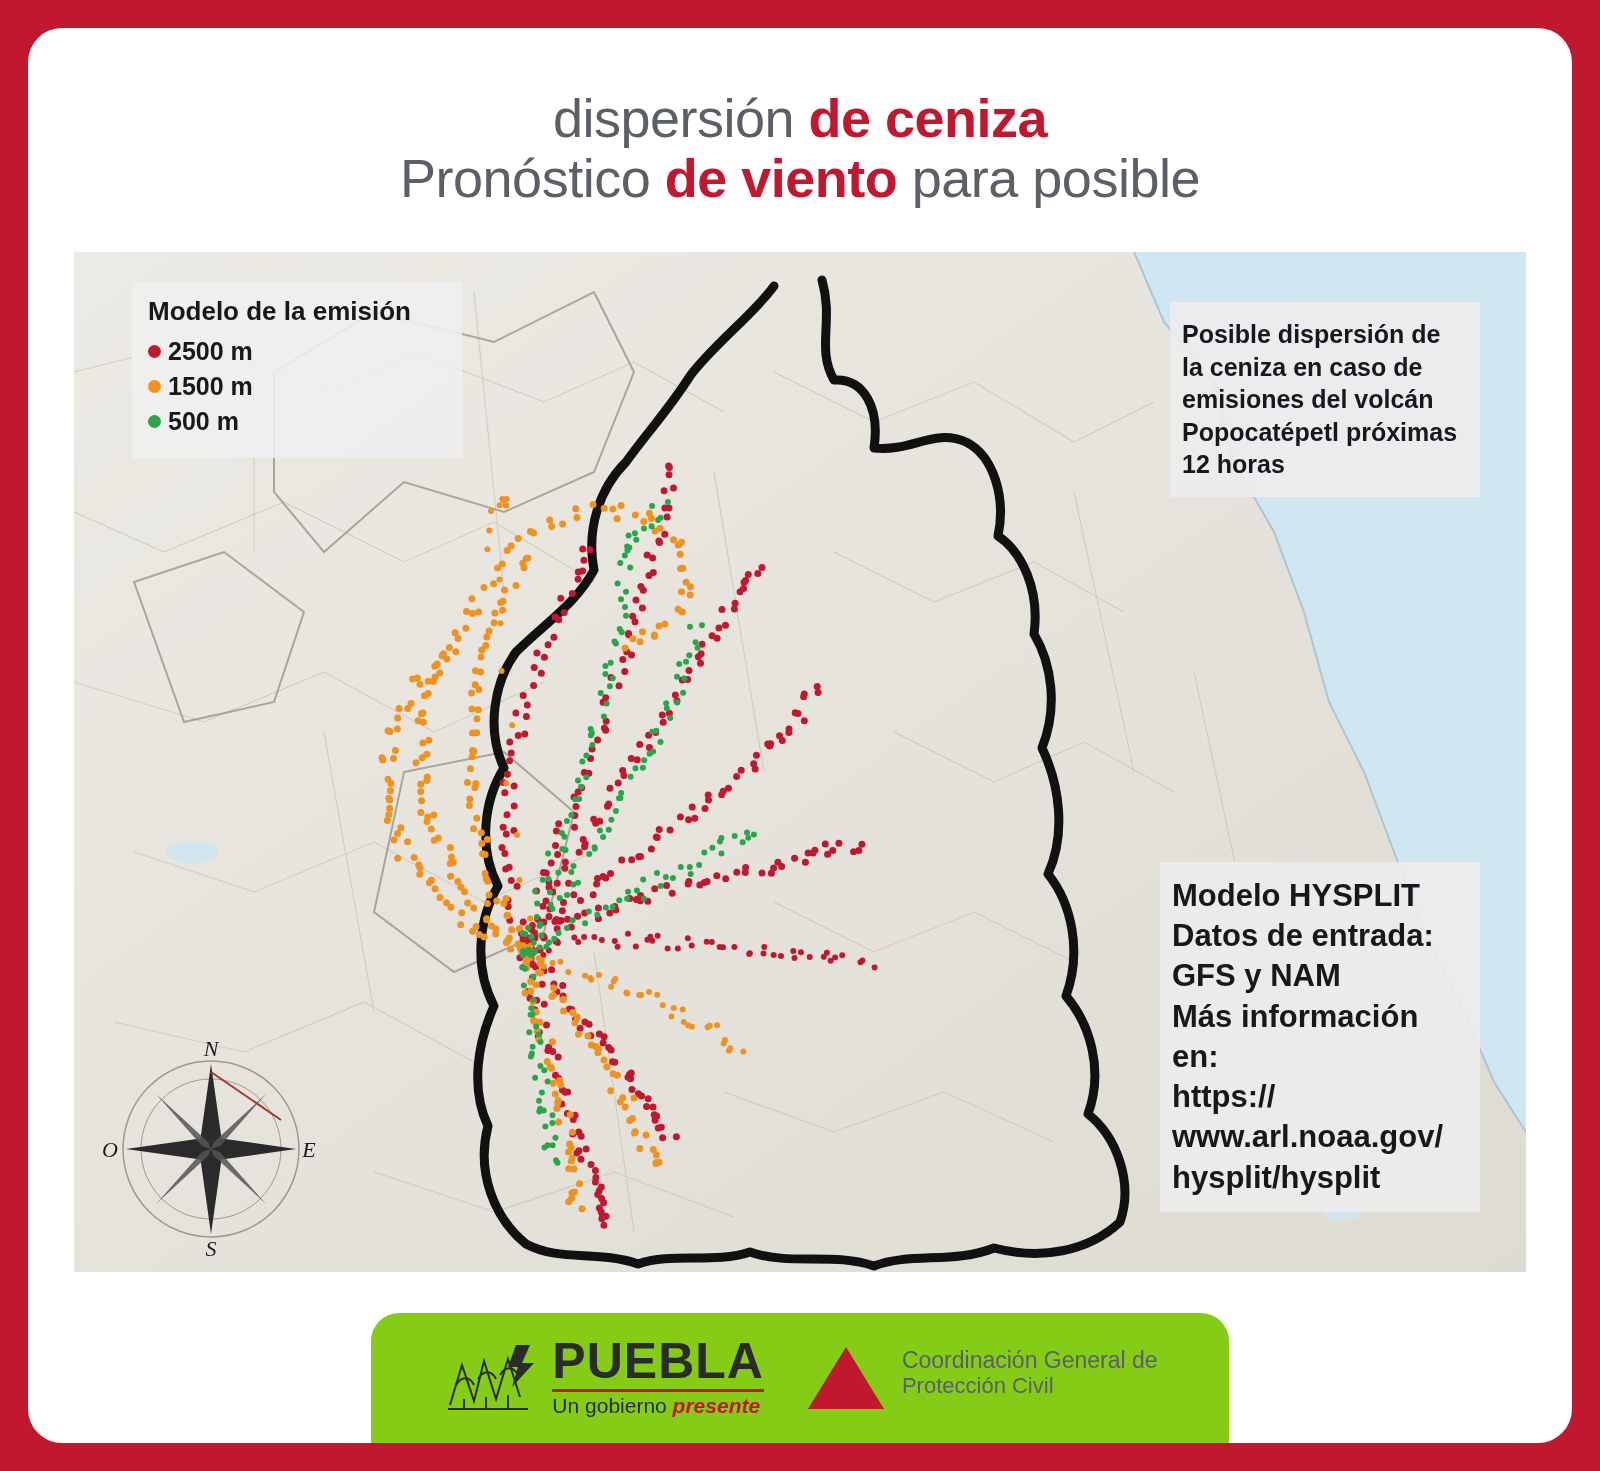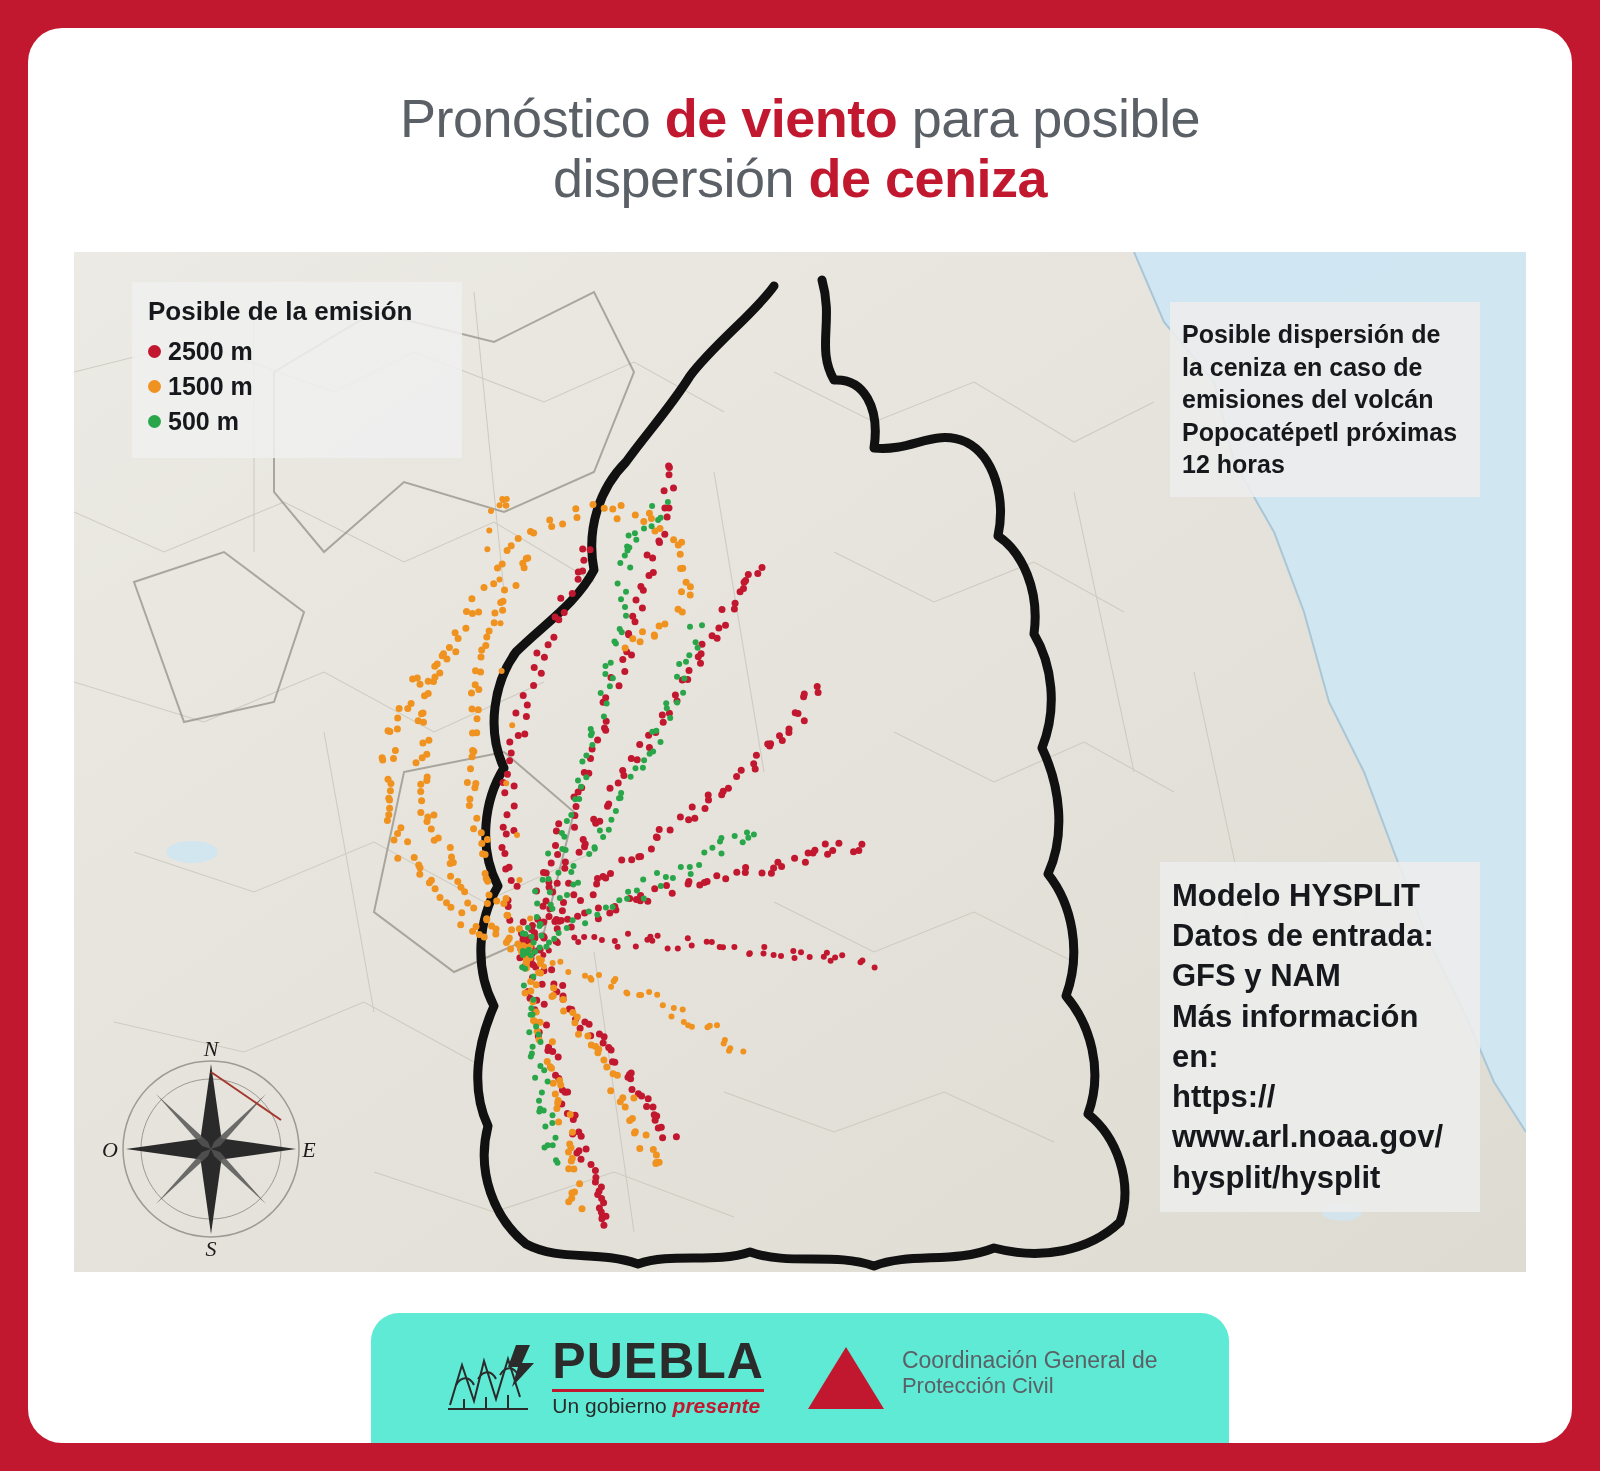--- a/index.html
+++ b/index.html
@@ -135,21 +135,21 @@
     width: 230px;
     height: 240px;
   }
   
   .footer {
     position: absolute;
     left: 343px;
     bottom: 0;
     width: 858px;
     height: 130px;
-    background: #5eead4;
+    background: #84cc16;
     border-top-left-radius: 28px;
     border-top-right-radius: 28px;
     display: flex;
     align-items: center;
     justify-content: center;
     gap: 44px;
   }
   .footer-strip {
     position: absolute;
     left: 28px;
@@ -219,24 +219,24 @@
 </head>
 <body>
 
 <div class="poster">
   <div class="footer-strip"></div>
 
   <div class="card">
 
     <div class="title-wrap">
       <div class="title-line">
-        <span class="light">Pronóstico </span><span class="accent">de viento</span><span class="light"> para posible</span>
+        <span class="light">dispersión </span><span class="accent">de ceniza</span>
       </div>
       <div class="title-line">
-        <span class="light">dispersión </span><span class="accent">de ceniza</span>
+        <span class="light">Pronóstico </span><span class="accent">de viento</span><span class="light"> para posible</span>
       </div>
     </div>
 
     <div class="map">
       <svg class="basemap" width="1452" height="1020" viewBox="0 0 1452 1020" xmlns="http://www.w3.org/2000/svg">
         <defs>
           <linearGradient id="terr" x1="0" y1="0" x2="1" y2="1">
             <stop offset="0%" stop-color="#eceae4"></stop>
             <stop offset="55%" stop-color="#e4e2da"></stop>
             <stop offset="100%" stop-color="#dedbd2"></stop>
@@ -1237,21 +1237,21 @@
             <circle cx="570.0" cy="276.5" r="3.0" fill="#2aa64a"></circle>
             <circle cx="577.6" cy="274.2" r="3.0" fill="#2aa64a"></circle>
             <circle cx="584.1" cy="267.9" r="3.0" fill="#2aa64a"></circle>
             <circle cx="586.6" cy="265.7" r="3.0" fill="#2aa64a"></circle>
             <circle cx="578.1" cy="254.0" r="3.0" fill="#2aa64a"></circle>
             <circle cx="593.9" cy="249.9" r="3.0" fill="#2aa64a"></circle>
           </g>
       </svg>
 
       <div class="legend">
-        <div class="legend-title">Posible de la emisión</div>
+        <div class="legend-title">Modelo de la emisión</div>
         <div class="legend-row">
           <span class="legend-dot" style="background:#c2182f"></span>
           <span class="legend-label">2500 m</span>
         </div>
         <div class="legend-row">
           <span class="legend-dot" style="background:#f0921f"></span>
           <span class="legend-label">1500 m</span>
         </div>
         <div class="legend-row">
           <span class="legend-dot" style="background:#2aa64a"></span>

